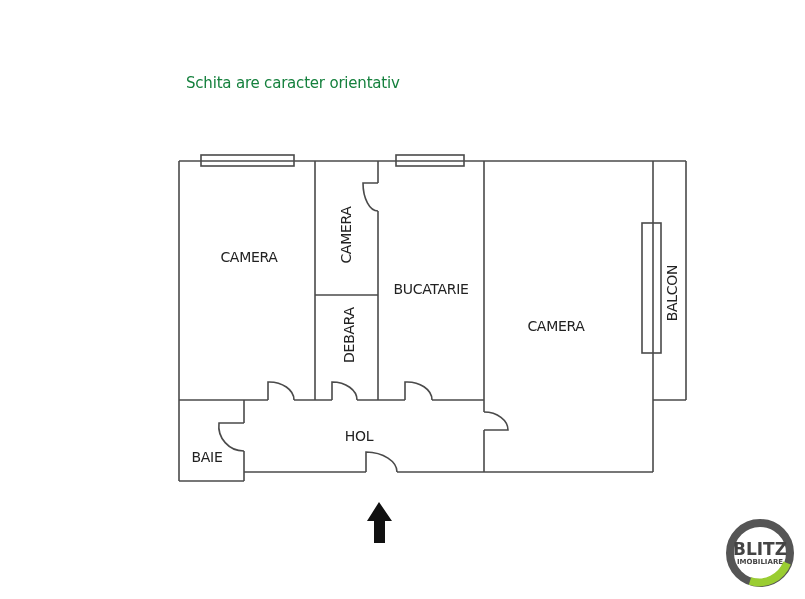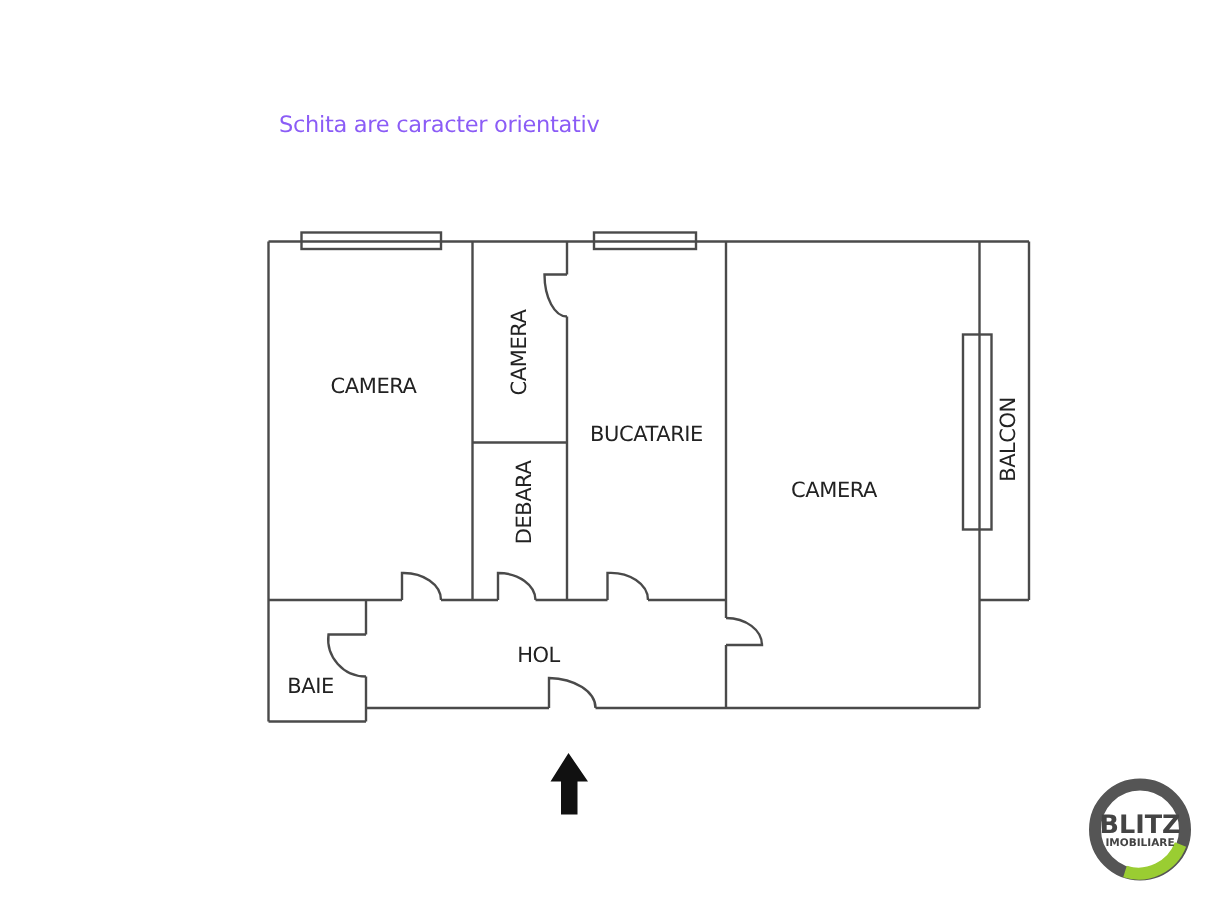--- a/index.html
+++ b/index.html
@@ -1,18 +1,18 @@
 <!DOCTYPE html>
 <html><head>
 <meta charset="utf-8">
 <style>
   html, body { margin: 0; padding: 0; background: #ffffff; }
   body { width: 805px; height: 599px; position: relative; overflow: hidden;
          font-family: "DejaVu Sans", "Liberation Sans", sans-serif; }
-  .note { position: absolute; left: 186px; top: 74px; font-size: 15px; color: #8b5cf6;
+  .note { position: absolute; left: 186px; top: 74px; font-size: 15px; color: #15803d;
           letter-spacing: -0.2px; }
   svg.plan { position: absolute; left: 0; top: 0; }
   .wall { stroke: #4a4a4a; stroke-width: 1.6; fill: none; }
   .lbl { font-family: "DejaVu Sans", "Liberation Sans", sans-serif; font-size: 14px; fill: #222;
          letter-spacing: -0.3px; }
   .logo { position: absolute; left: 724px; top: 517px; width: 72px; height: 72px; }
 </style>
 </head>
 <body>
 

